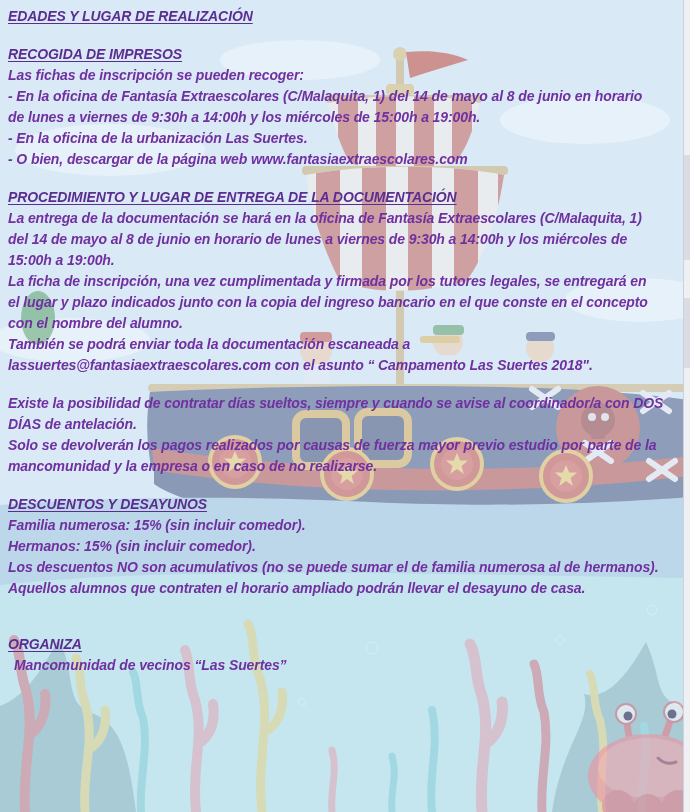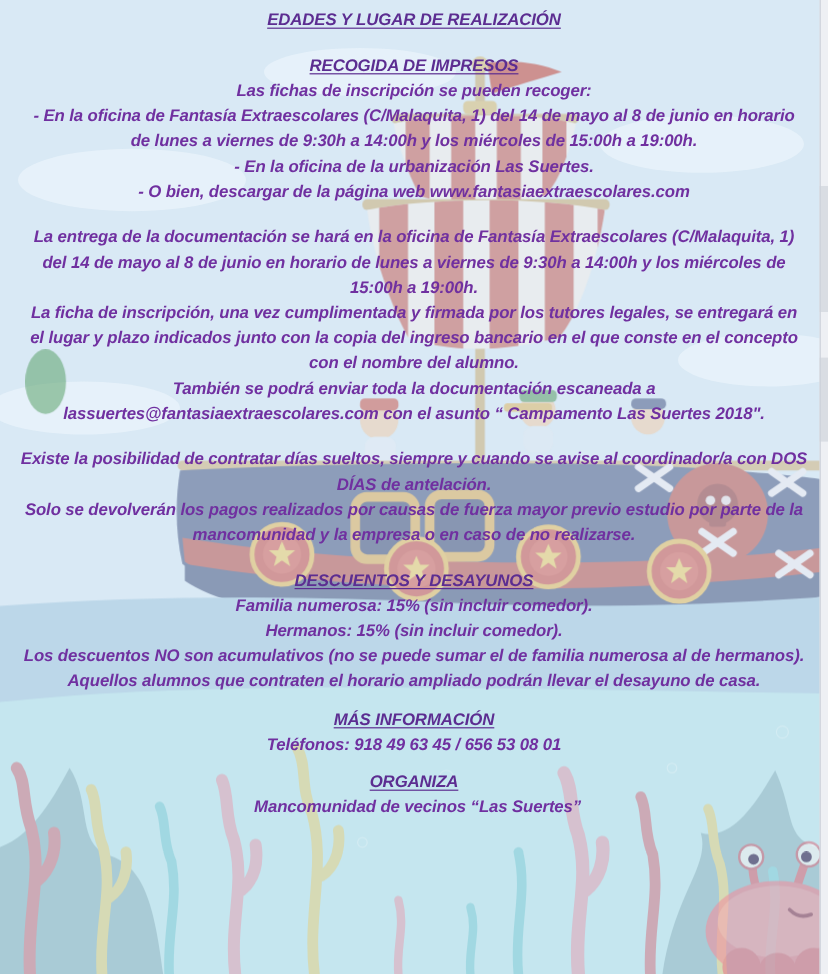--- a/index.html
+++ b/index.html
@@ -8,22 +8,22 @@
     background:#d9e9f5;font-family:"Liberation Sans",sans-serif;
   }
   .bg{position:absolute;left:0;top:0;width:690px;height:812px;}
   .content{
     position:absolute;left:0;top:0;right:0;bottom:0;
     padding:6px 8px 0 8px;
     font-weight:bold;font-style:italic;
     font-size:14px;line-height:21px;letter-spacing:-0.1px;
     color:#7030a0;
   }
-  section{margin:0 0 17px 0;text-align:center;}
-  section.gap-lg{margin-bottom:11px;}
+  section{margin:0 0 17px 0;}
+  section.gap-lg{margin-bottom:35px;}
   section.gap-sm{margin-bottom:10px;}
   h2{
     margin:0;font-size:14px;line-height:21px;font-weight:bold;font-style:italic;
     color:#5c2d91;text-decoration:underline;text-underline-offset:2px;
   }
   .lines{margin:0;white-space:pre;}
   .indent .lines{padding-left:6px;}
 </style>
 </head>
 <body>
@@ -192,20 +192,21 @@
     <section>
       <h2>RECOGIDA DE IMPRESOS</h2>
       <p class="lines">Las fichas de inscripción se pueden recoger:
 - En la oficina de Fantasía Extraescolares (C/Malaquita, 1) del 14 de mayo al 8 de junio en horario
 de lunes a viernes de 9:30h a 14:00h y los miércoles de 15:00h a 19:00h.
 - En la oficina de la urbanización Las Suertes.
 - O bien, descargar de la página web www.fantasiaextraescolares.com</p>
     </section>
 
     <section>
+      <h2>PROCEDIMIENTO Y LUGAR DE ENTREGA DE LA DOCUMENTACIÓN</h2>
       <p class="lines">La entrega de la documentación se hará en la oficina de Fantasía Extraescolares (C/Malaquita, 1)
 del 14 de mayo al 8 de junio en horario de lunes a viernes de 9:30h a 14:00h y los miércoles de
 15:00h a 19:00h.
 La ficha de inscripción, una vez cumplimentada y firmada por los tutores legales, se entregará en
 el lugar y plazo indicados junto con la copia del ingreso bancario en el que conste en el concepto
 con el nombre del alumno.
 También se podrá enviar toda la documentación escaneada a
 lassuertes@fantasiaextraescolares.com con el asunto “ Campamento Las Suertes 2018".</p>
     </section>
 
@@ -217,24 +218,20 @@
     </section>
 
     <section class="gap-lg">
       <h2>DESCUENTOS Y DESAYUNOS</h2>
       <p class="lines">Familia numerosa: 15% (sin incluir comedor).
 Hermanos: 15% (sin incluir comedor).
 Los descuentos NO son acumulativos (no se puede sumar el de familia numerosa al de hermanos).
 Aquellos alumnos que contraten el horario ampliado podrán llevar el desayuno de casa.</p>
     </section>
 
-    <section class="gap-sm">
-      <h2>MÁS INFORMACIÓN</h2>
-      <p class="lines">Teléfonos: 918 49 63 45 / 656 53 08 01</p>
-    </section>
 
     <section class="indent">
       <h2>ORGANIZA</h2>
       <p class="lines">Mancomunidad de vecinos “Las Suertes”</p>
     </section>
 
   </div>
 </div>
 
 </body></html>

